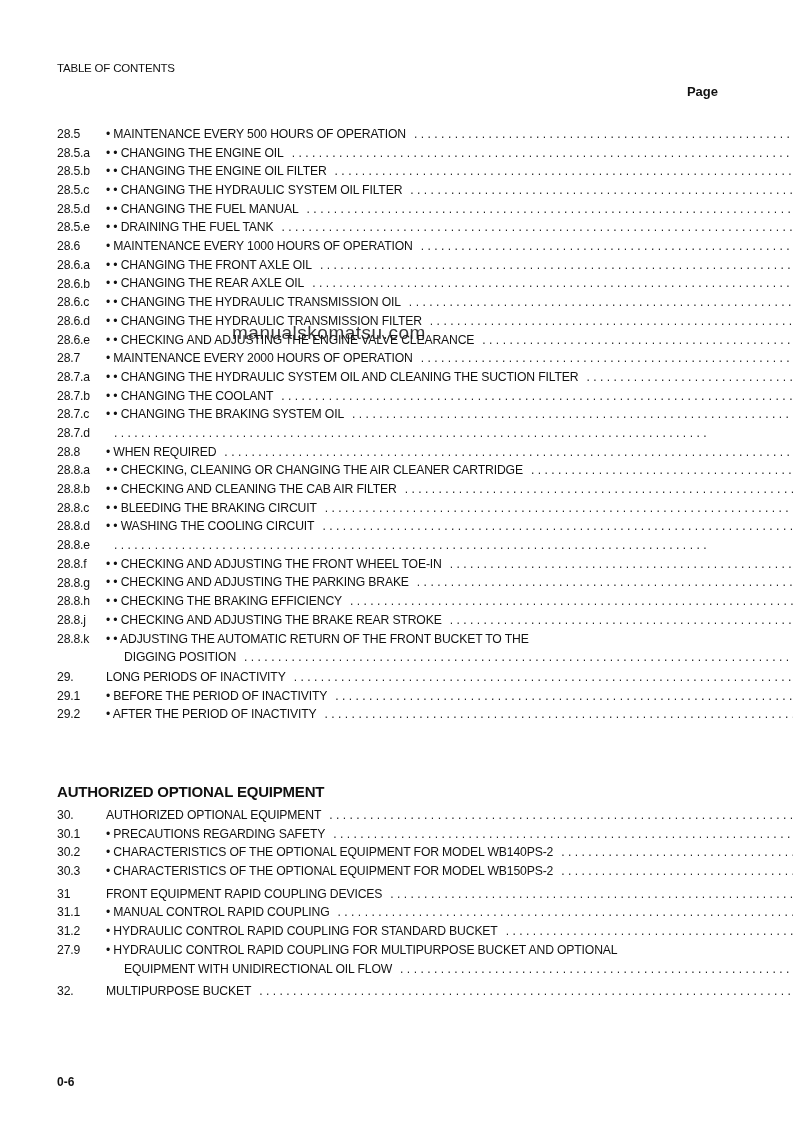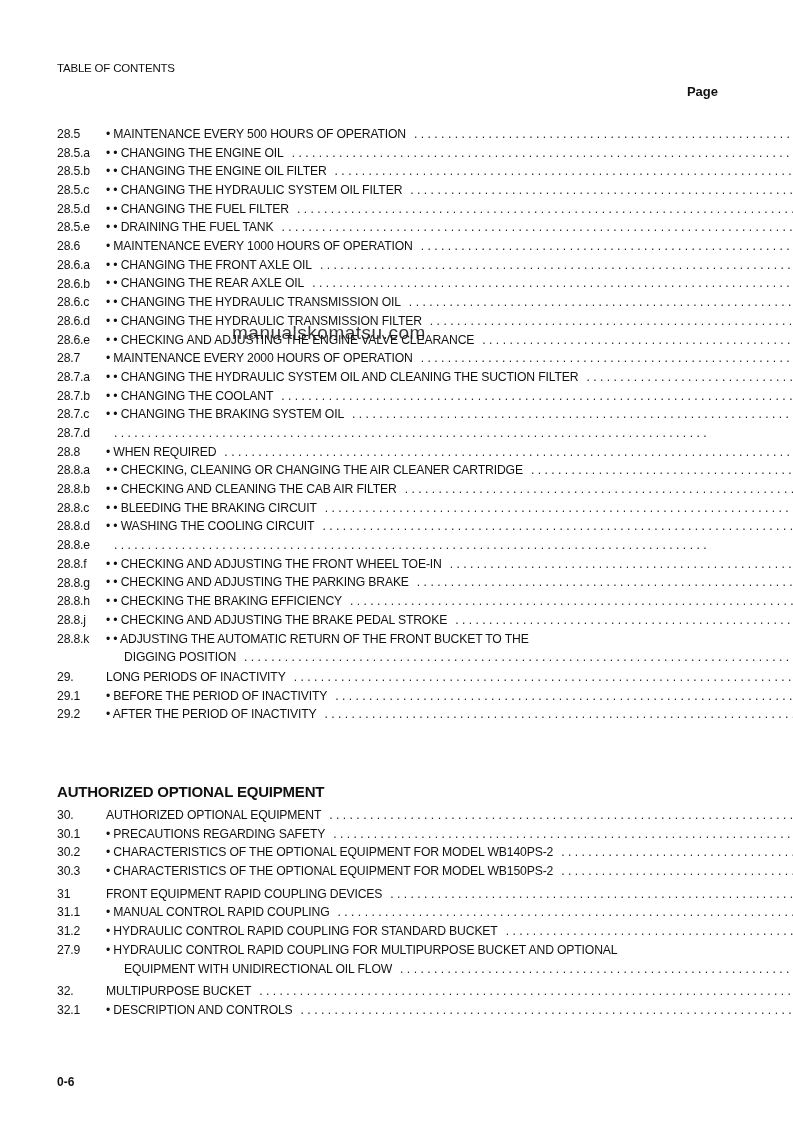--- a/index.html
+++ b/index.html
@@ -151,21 +151,21 @@
         <div class="line">
           <span class="title">• • CHANGING THE HYDRAULIC SYSTEM OIL FILTER</span>
           <span class="leader"></span>
         </div>
       </div>
     </div>
     <div class="row">
       <span class="num">28.5.d</span>
       <div class="body">
         <div class="line">
-          <span class="title">• • CHANGING THE FUEL FILTER</span>
+          <span class="title">• • CHANGING THE FUEL MANUAL</span>
           <span class="leader"></span>
         </div>
       </div>
     </div>
     <div class="row">
       <span class="num">28.5.e</span>
       <div class="body">
         <div class="line">
           <span class="title">• • DRAINING THE FUEL TANK</span>
           <span class="leader"></span>
@@ -347,21 +347,21 @@
         <div class="line">
           <span class="title">• • CHECKING THE BRAKING EFFICIENCY</span>
           <span class="leader"></span>
         </div>
       </div>
     </div>
     <div class="row">
       <span class="num">28.8.j</span>
       <div class="body">
         <div class="line">
-          <span class="title">• • CHECKING AND ADJUSTING THE BRAKE PEDAL STROKE</span>
+          <span class="title">• • CHECKING AND ADJUSTING THE BRAKE REAR STROKE</span>
           <span class="leader"></span>
         </div>
       </div>
     </div>
     <div class="row two-line">
       <span class="num">28.8.k</span>
       <div class="body">
         <div class="line">
           <span class="title">• • ADJUSTING THE AUTOMATIC RETURN OF THE FRONT BUCKET TO THE</span>
         </div>
@@ -482,26 +482,17 @@
     </div>
     <div class="row bold chapter">
       <span class="num">32.</span>
       <div class="body">
         <div class="line">
           <span class="title">MULTIPURPOSE BUCKET</span>
           <span class="leader"></span>
         </div>
       </div>
     </div>
-    <div class="row">
-      <span class="num">32.1</span>
-      <div class="body">
-        <div class="line">
-          <span class="title">• DESCRIPTION AND CONTROLS</span>
-          <span class="leader"></span>
-        </div>
-      </div>
-    </div>
   </div>
 
 <div class="watermark">manualskomatsu.com</div>
 
 <div class="footer">0-6</div>
 
 </body></html>

